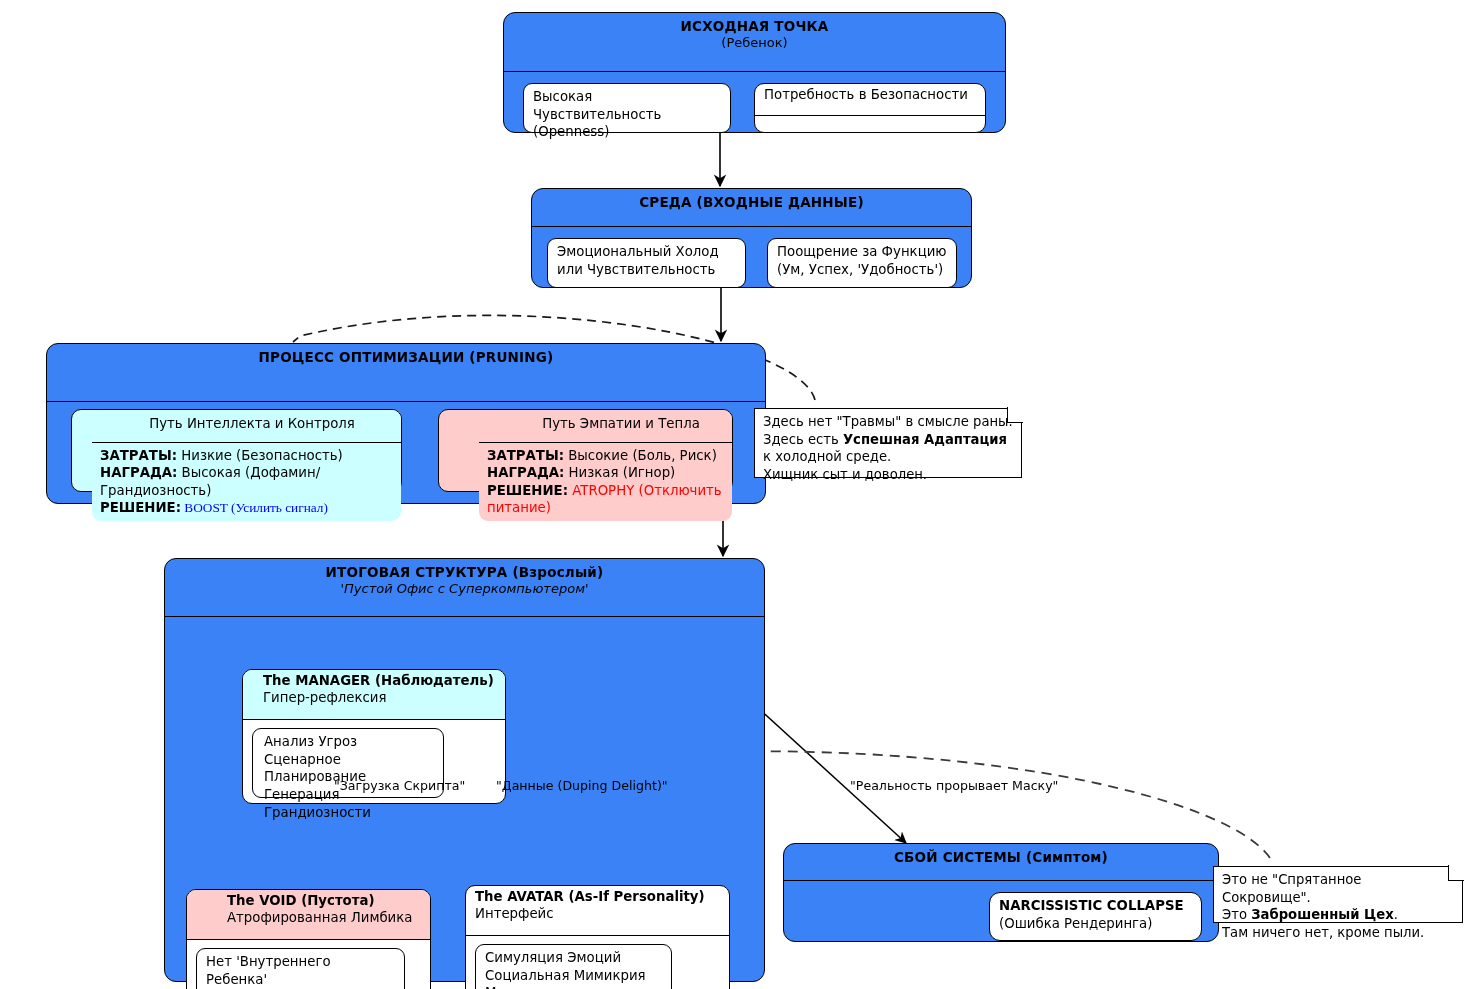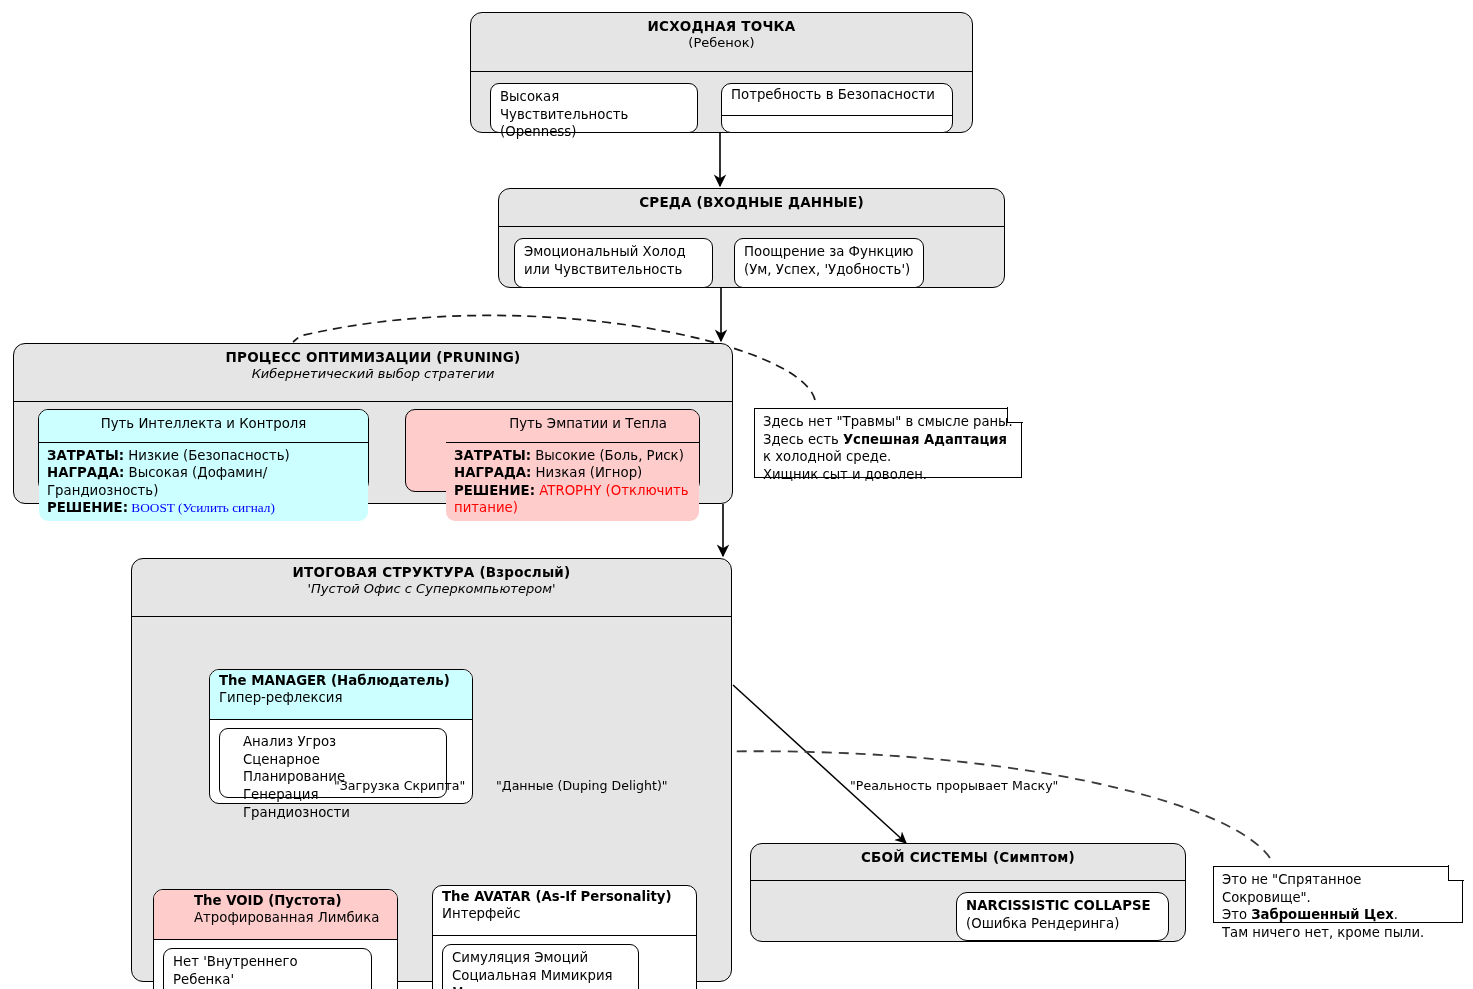--- a/index.html
+++ b/index.html
@@ -9,22 +9,23 @@
     -webkit-font-smoothing:antialiased;
   }
   #canvas{position:relative;width:1473px;height:989px;overflow:hidden;background:#fff;}
   svg.edges{position:absolute;left:0;top:0;width:1473px;height:989px;pointer-events:none;}
 
   
   .pkg{
     position:absolute;
     border:1.6px solid #000;
     border-radius:12px;
-    background:#e5e5e5;
-    box-sizing:border-box;
+    background:#3b82f6;
+    box-sizing:border-box;
+    margin-left:33px;
   }
   .pkg-head{
     text-align:center;
     padding:5px 8px 5px 8px;
     border-bottom:1.6px solid #000;
     line-height:1.25;
   }
   .pkg-title{font-weight:bold;font-size:13.5px;letter-spacing:.2px;}
   .pkg-sub{font-size:13px;}
   .pkg-sub.it{font-style:italic;}
@@ -58,21 +59,21 @@
     position:absolute;
     border:1.3px solid #000;
     border-radius:9px;
     background:#ffffff;
     box-sizing:border-box;
     padding:4px 9px 4px 9px;
     font-size:13.3px;
     line-height:1.33;
   }
 
-  .cyan{background:#ccffff;}
+  .cyan{background:#ccffff;padding-left:20px;}
   .pink{background:#ffcccc;padding-left:40px;}
 
   .kv b{font-weight:bold;}
   .blue{color:#0000ff;font-family:Liberation Serif, serif;}
   .red{color:#ff0000;}
 
   
   .note{
     position:absolute;
     border:1.6px solid #000;
@@ -142,40 +143,39 @@
         <div class="card-head" style="height:25px;padding-top:3px;">
           <div class="card-t1">Потребность в Безопасности</div>
         </div>
         <div class="card-body tight" style="height:23px;">
           <span></span>
         </div>
       </div>
     </div>
   </div>
 
-  <div class="pkg" style="left:498px;top:188px;width:507px;height:100px;">
+  <div class="pkg" style="left:498px;top:188px;width:441px;height:100px;">
     <div class="pkg-head" style="height:27px;">
       <div class="pkg-title">СРЕДА (ВХОДНЫЕ ДАННЫЕ)</div>
     </div>
     <div class="pkg-body" style="height:71px;">
       <div class="inner" style="left:15px;top:11px;width:199px;height:50px;">
         <div>Эмоциональный Холод</div>
         <div>или Чувствительность</div>
       </div>
       <div class="inner" style="left:235px;top:11px;width:190px;height:50px;">
         <div>Поощрение за Функцию</div>
         <div>(Ум, Успех, 'Удобность')</div>
       </div>
     </div>
   </div>
 
   <div class="pkg" style="left:13px;top:343px;width:720px;height:161px;">
     <div class="pkg-head" style="height:47px;">
       <div class="pkg-title">ПРОЦЕСС ОПТИМИЗАЦИИ (PRUNING)</div>
-      <div class="pkg-sub it">Кибернетический выбор стратегии</div>
     </div>
     <div class="pkg-body" style="height:112px;">
 
       <div class="card cyan" style="left:24px;top:62px;width:331px;height:83px;margin-top:-55px;">
         <div class="card-head center cyan" style="height:26px;">
           <span class="card-t1">Путь Интеллекта и Контроля</span>
         </div>
         <div class="card-body tight cyan" style="border-radius:0 0 9px 9px;">
           <div class="kv">
             <b>ЗАТРАТЫ:</b><span> Низкие (Безопасность)</span>
@@ -224,21 +224,21 @@
       <div class="pkg-sub it">'Пустой Офис с Суперкомпьютером'</div>
     </div>
     <div class="pkg-body" style="height:375px;">
 
       <div class="card" style="left:77px;top:52px;width:264px;height:135px;">
         <div class="card-head cyan" style="height:43px;">
           <div class="card-t1 b">The MANAGER (Наблюдатель)</div>
           <div class="card-t2">Гипер-рефлексия</div>
         </div>
         <div class="card-body" style="padding:8px 9px;">
-          <div class="inner" style="position:relative;left:0;top:0;width:228px;height:70px;padding:4px 23px;">
+          <div class="inner" style="position:relative;left:0;top:0;width:192px;height:70px;padding:4px 11px;">
             <div>Анализ Угроз</div>
             <div>Сценарное Планирование</div>
             <div>Генерация Грандиозности</div>
           </div>
         </div>
       </div>
 
       <div class="card" style="left:21px;top:272px;width:245px;height:110px;">
         <div class="card-head pink" style="height:43px;">
           <div class="card-t1 b">The VOID (Пустота)</div>

